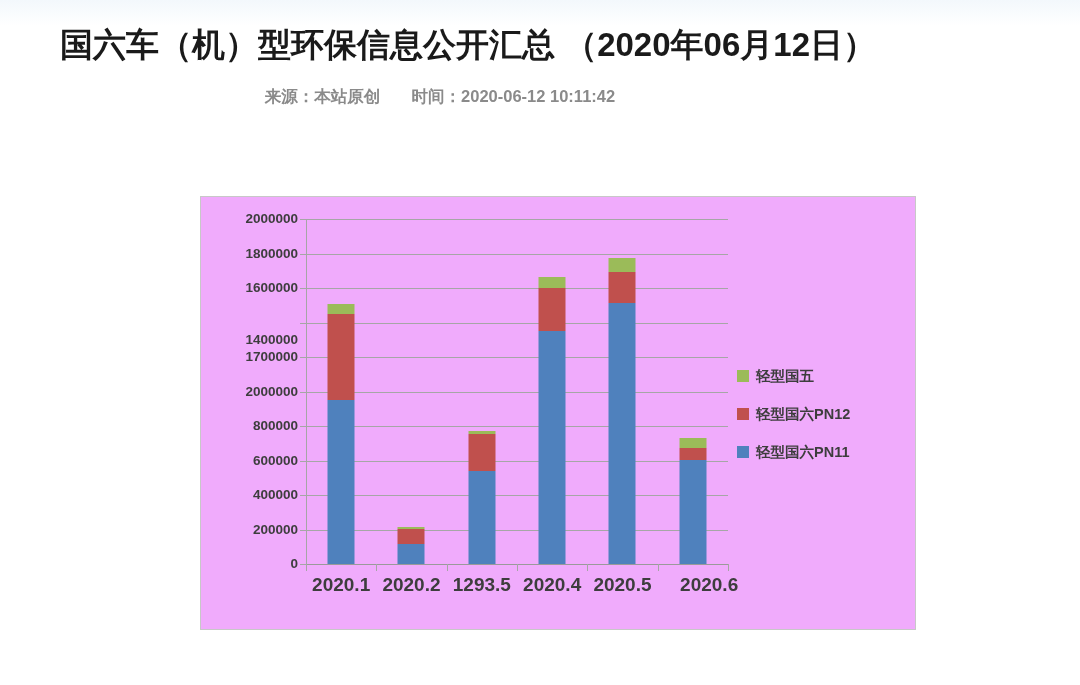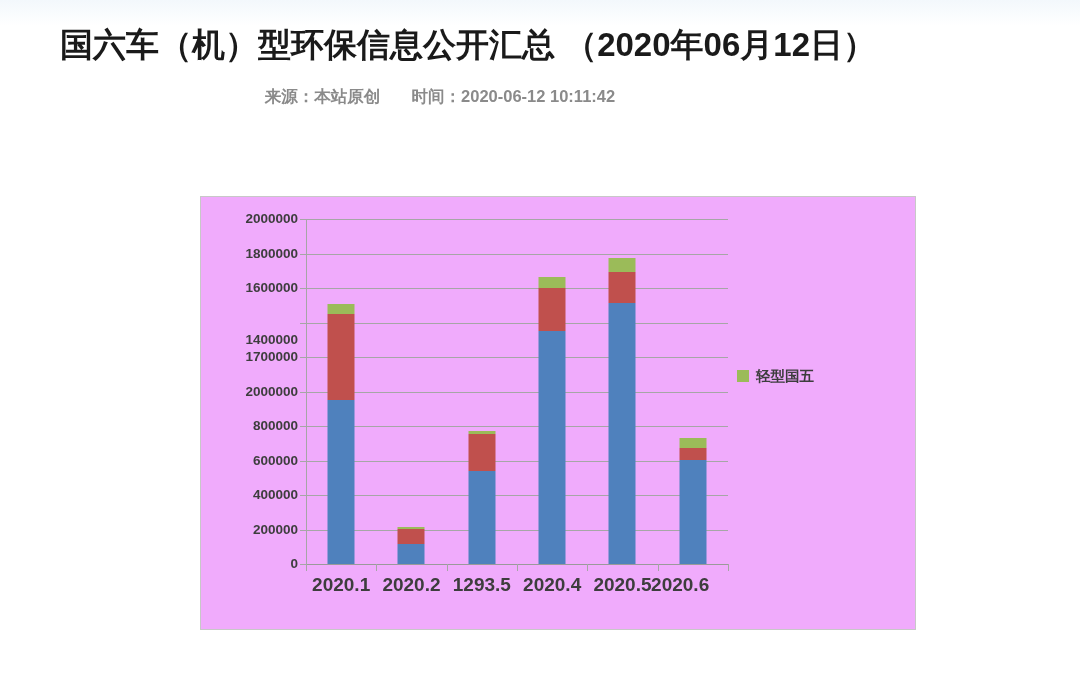--- a/index.html
+++ b/index.html
@@ -317,24 +317,32 @@
           <div class="x-tick" style="left: 0px;"></div>
         </div>
     </div>
 
     <div class="x-labels" id="x-labels">
         <div class="x-label" style="left: 0px; width: 70.3333px;">2020.1</div>
         <div class="x-label" style="left: 70.3333px; width: 70.3333px;">2020.2</div>
         <div class="x-label" style="left: 140.667px; width: 70.3333px;">1293.5</div>
         <div class="x-label" style="left: 211px; width: 70.3333px;">2020.4</div>
         <div class="x-label" style="left: 281.333px; width: 70.3333px;">2020.5</div>
-        <div class="x-label" style="left: 339px; width: 70.3333px;">2020.6</div>
+        <div class="x-label" style="left: 368px; width: 70.3333px;">2020.6</div>
       </div>
 
     <div class="legend" id="legend">
         <div class="legend-item">
           <span class="legend-swatch" style="background: rgb(155, 187, 89);"></span>
           <span class="legend-label">轻型国五</span>
         </div>
+        <div class="legend-item">
+          <span class="legend-swatch" style="background: rgb(192, 80, 77);"></span>
+          <span class="legend-label">轻型国六PN12</span>
+        </div>
+        <div class="legend-item">
+          <span class="legend-swatch" style="background: rgb(79, 129, 189);"></span>
+          <span class="legend-label">轻型国六PN11</span>
+        </div>
       </div>
 
   </div>
 </div>
 
 </body></html>

